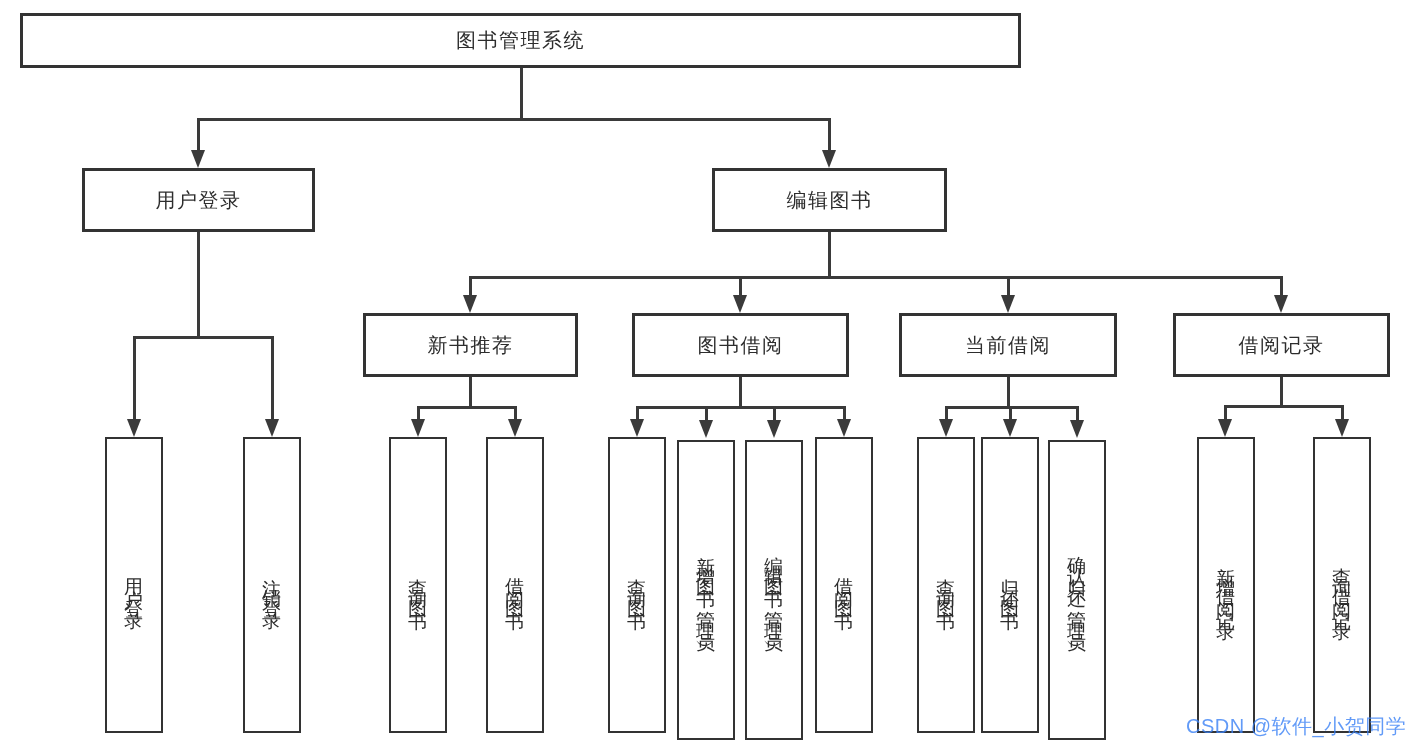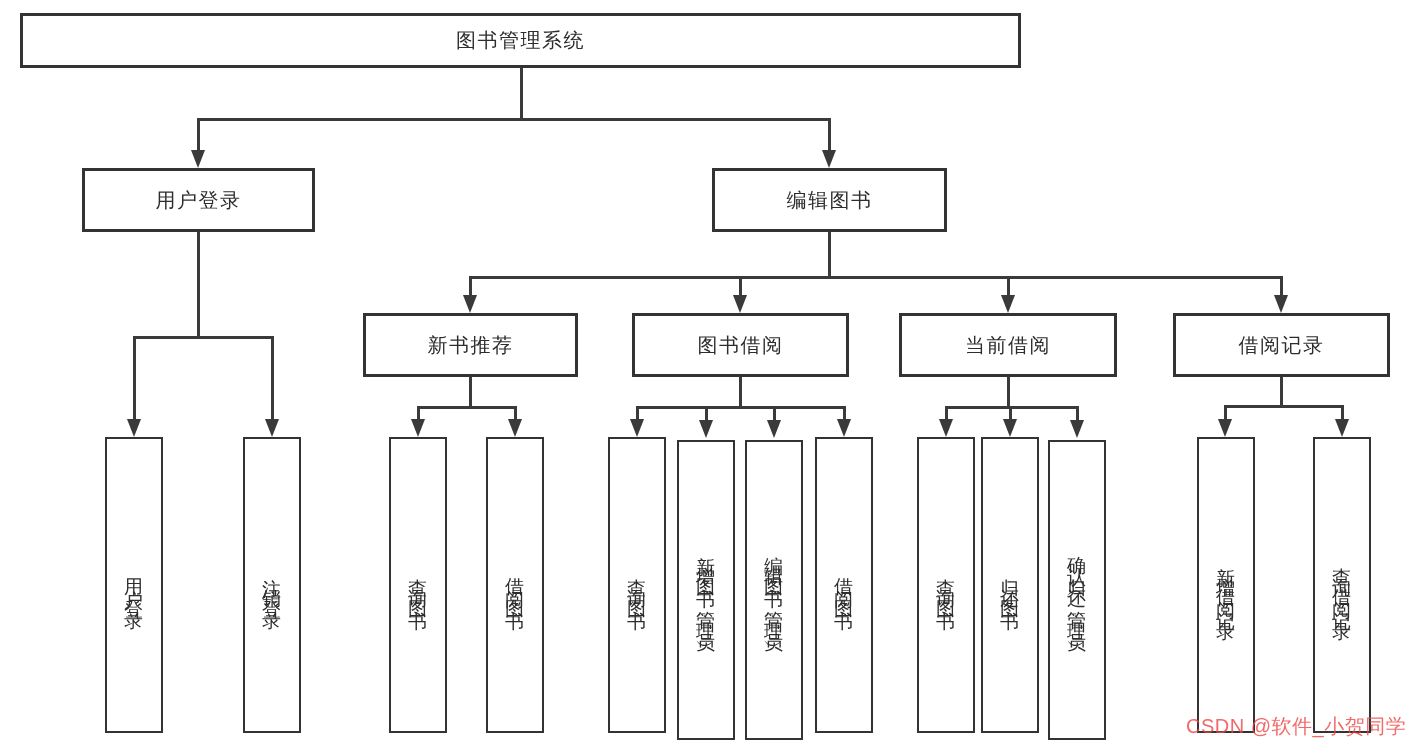--- a/index.html
+++ b/index.html
@@ -49,21 +49,21 @@
     width: 0; height: 0;
     border-left: 7px solid transparent;
     border-right: 7px solid transparent;
     border-top: 18px solid #3a3a3a;
   }
   .watermark {
     position: absolute;
     left: 1186px;
     top: 713px;
     font-size: 20px;
-    color: #ef4444;
+    color: #3b82f6;
     opacity: 0.8;
     letter-spacing: 0.5px;
     white-space: nowrap;
   }
 </style>
 </head>
 <body>
 
 <div id="canvas">
 

